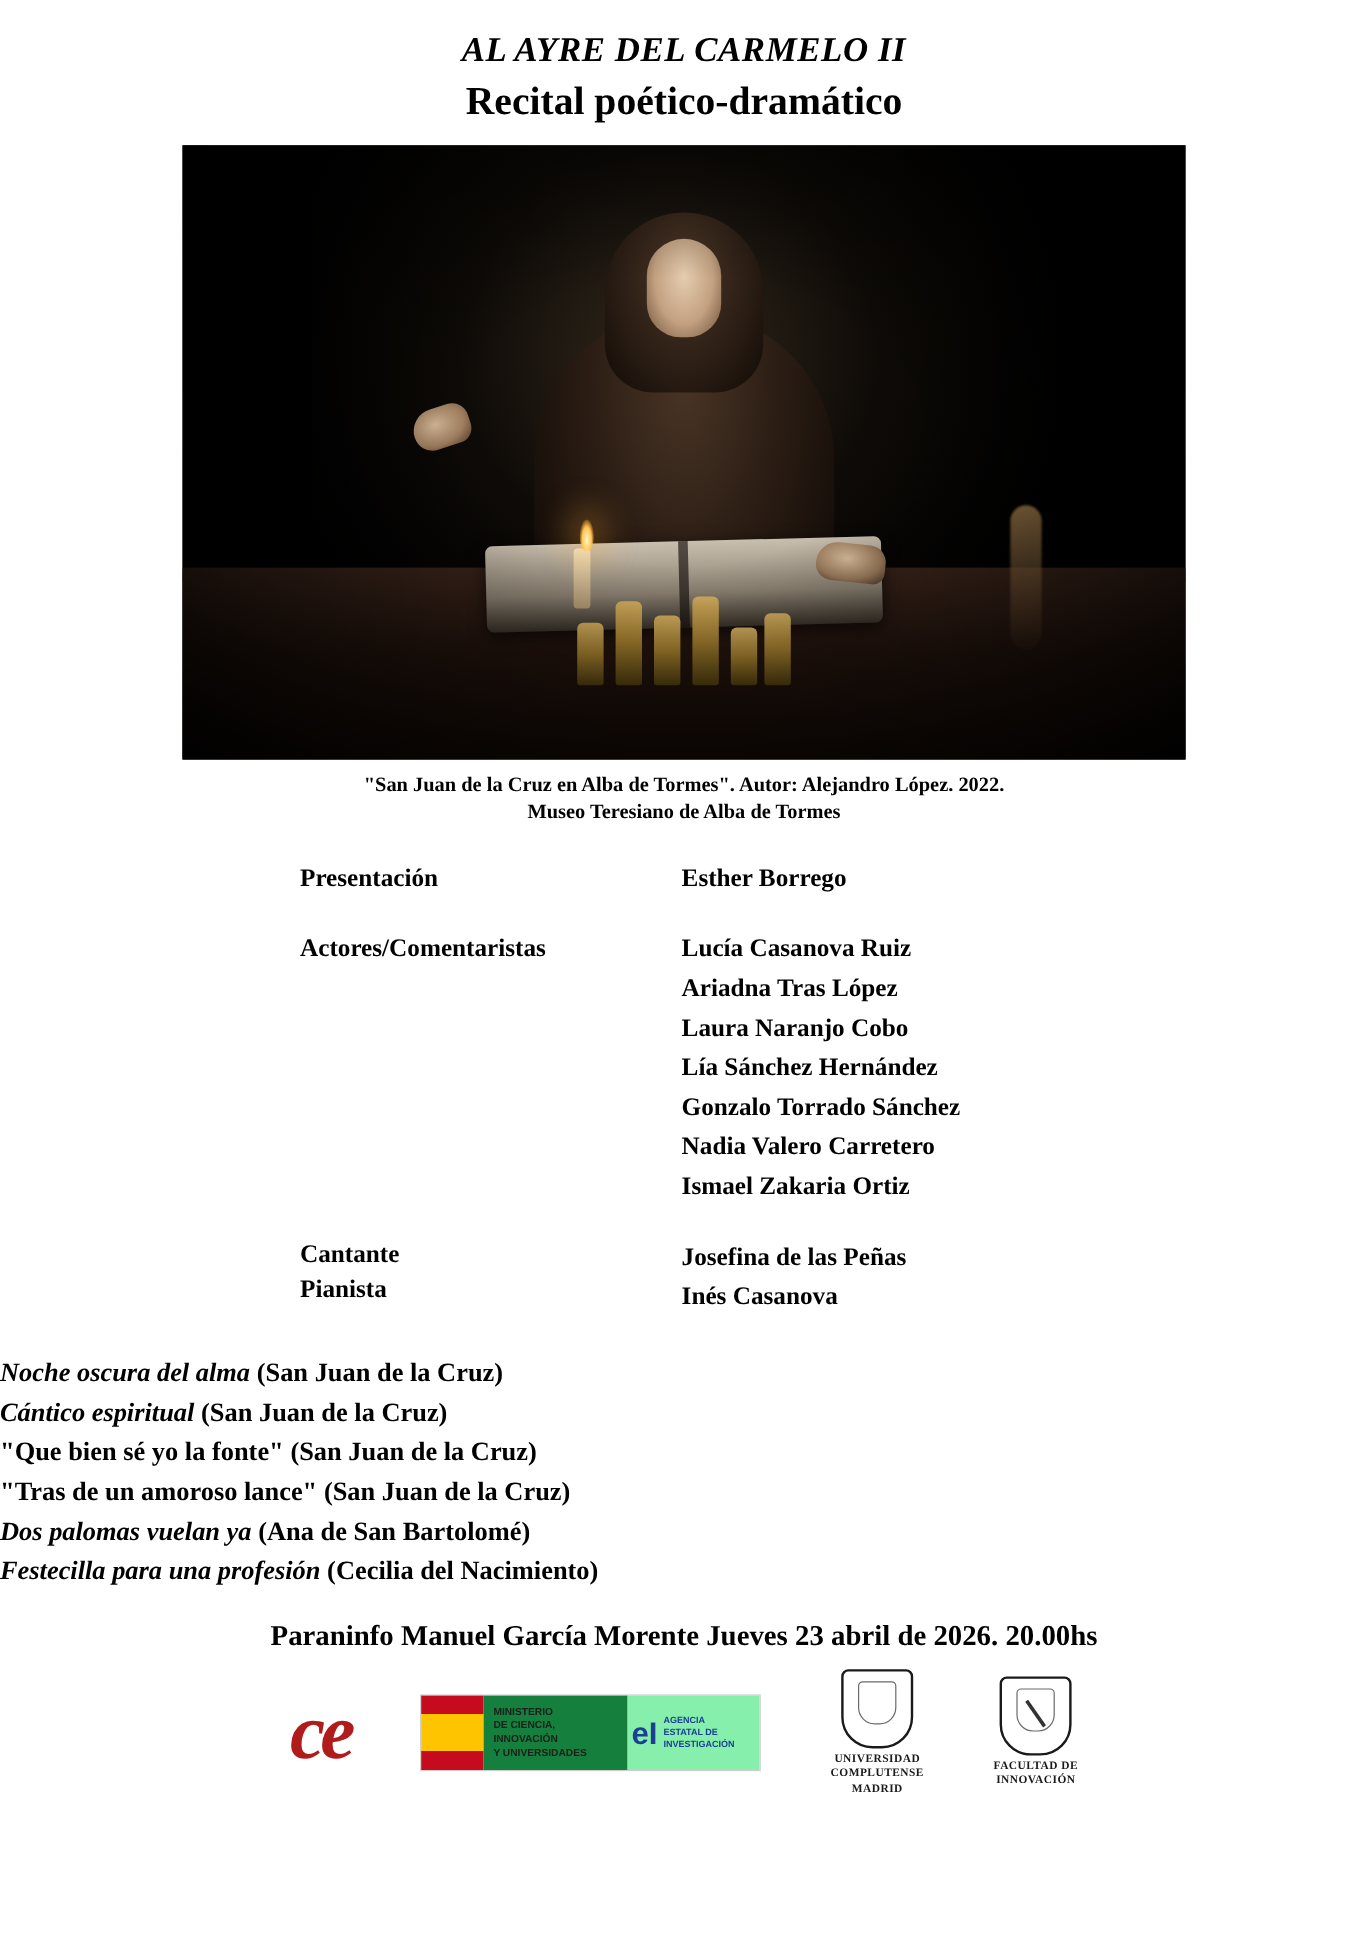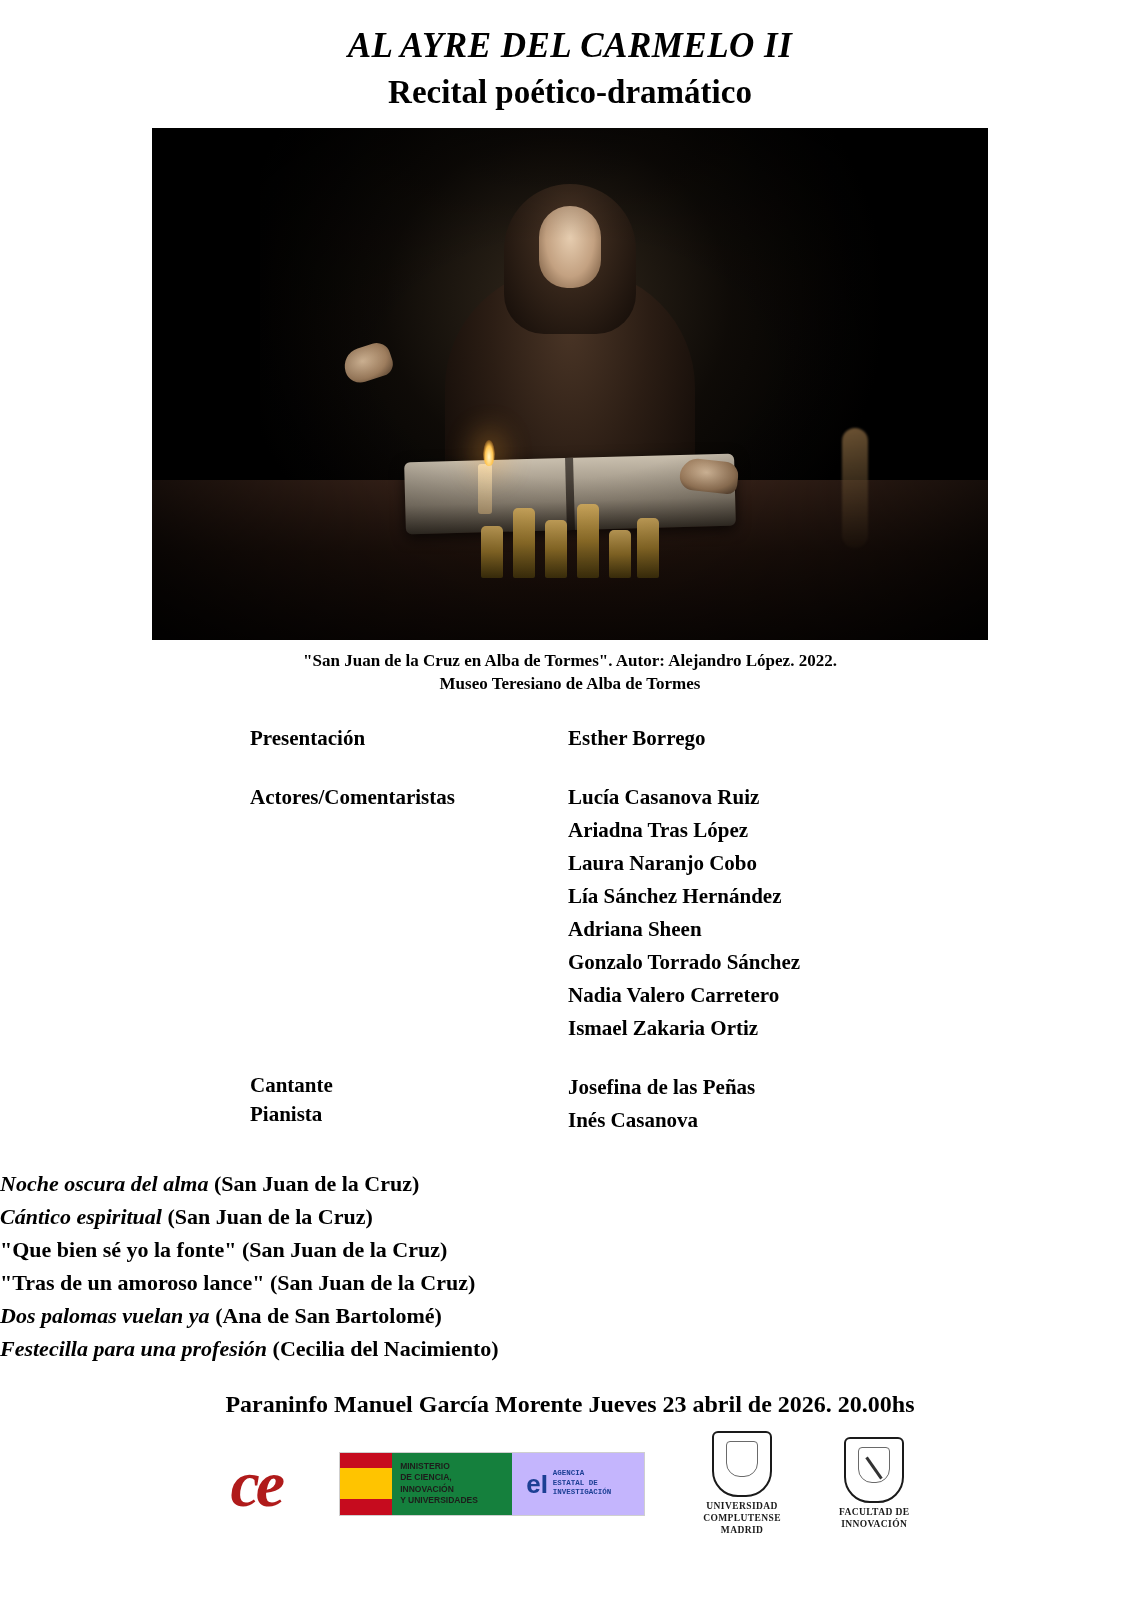--- a/index.html
+++ b/index.html
@@ -23,21 +23,21 @@
     box-sizing: border-box;
     padding: 0;
   }
 
   
   .titles {
     text-align: center;
     padding-top: 26px;
   }
   .title-main {
-    font-size: 35px;
+    font-size: 29px;
     font-weight: bold;
     font-style: italic;
     letter-spacing: 0.5px;
     line-height: 1.12;
   }
   .title-sub {
     font-size: 33px;
     font-weight: bold;
     line-height: 1.3;
     margin-top: 6px;
@@ -316,36 +316,36 @@
     font-size: 8.5px;
     font-weight: bold;
     line-height: 1.35;
     padding: 10px 8px;
     display: flex;
     flex-direction: column;
     justify-content: center;
     width: 104px;
   }
   .lm-aei {
-    background: #c4b5fd;
+    background: #86efac;
     display: flex;
     align-items: center;
     gap: 5px;
-    padding: 6px 14px;
+    padding: 6px 3px;
     width: 104px;
   }
   .lm-aei .ei {
     font-family: "Liberation Sans", sans-serif;
     font-size: 26px;
     font-weight: bold;
     color: #1c3f94;
     line-height: 1;
   }
   .lm-aei .aei-text {
-    font-family: Liberation Mono, monospace;
+    font-family: Liberation Sans, sans-serif;
     font-size: 7.5px;
     font-weight: bold;
     color: #1c3f94;
     line-height: 1.3;
   }
   .logo-ucm, .logo-filo {
     text-align: center;
     font-family: "Liberation Serif", serif;
   }
   .crest {
@@ -438,21 +438,20 @@
 
     <div class="spacer-md"></div>
 
     <div class="credit-row">
       <div class="credit-role">Actores/Comentaristas</div>
       <div class="credit-names">
         <span class="name">Lucía Casanova Ruiz</span>
         <span class="name">Ariadna Tras López</span>
         <span class="name">Laura Naranjo Cobo</span>
         <span class="name">Lía Sánchez Hernández</span>
-        <span class="name">Adriana Sheen</span>
         <span class="name">Gonzalo Torrado Sánchez</span>
         <span class="name">Nadia Valero Carretero</span>
         <span class="name">Ismael Zakaria Ortiz</span>
       </div>
     </div>
 
     <div class="spacer-md"></div>
 
     <div class="credit-row">
       <div class="credit-role role-stack">

